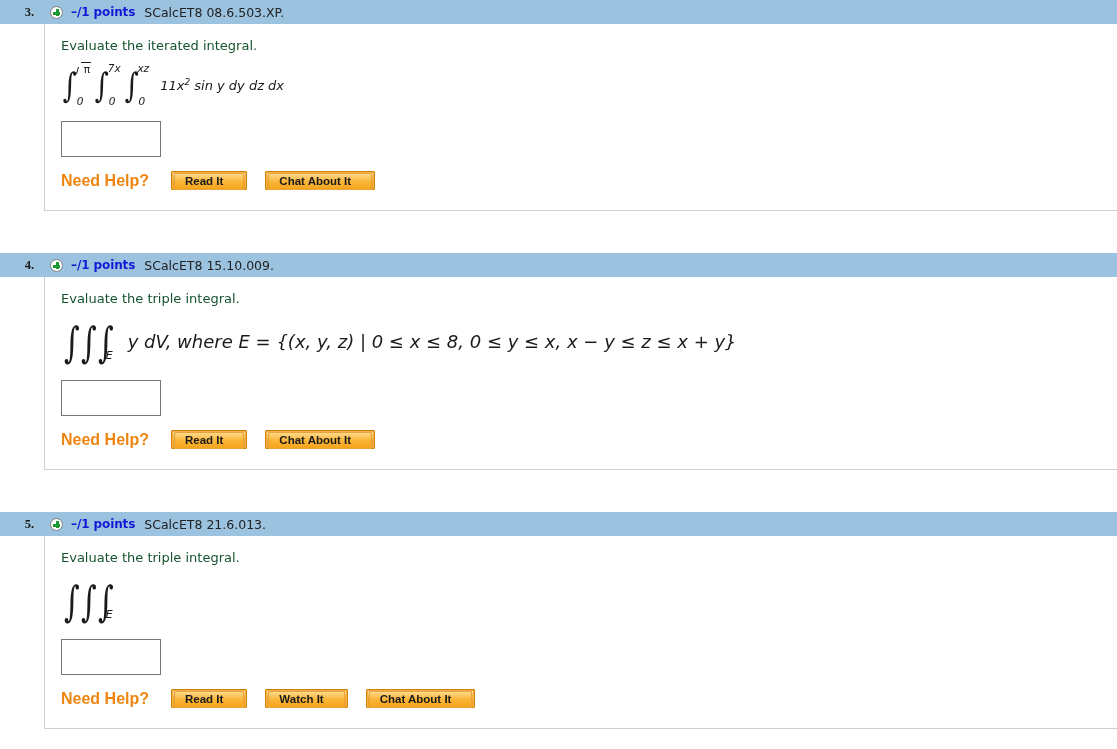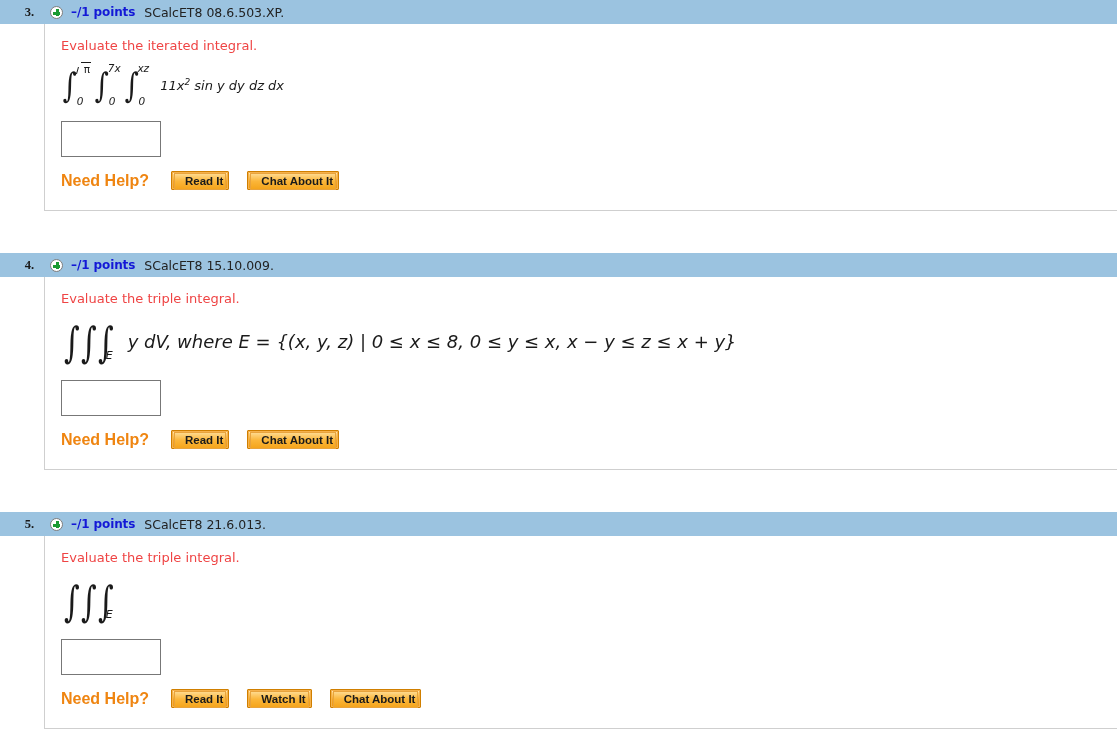--- a/index.html
+++ b/index.html
@@ -82,21 +82,21 @@
     margin-left: 44px;
     padding: 0;
     background: #fff;
     position: relative;
   }
 
   .q-prompt {
     margin: 0;
     padding: 14px 0 0 16px;
     font-size: 13px;
-    color: #ef4444;
+    color: #14532d;
   }
 
   
   .math-row {
     padding-left: 16px;
     display: flex;
     align-items: center;
     font-size: 13px;
     white-space: nowrap;
   }
@@ -227,21 +227,21 @@
     border: 1px solid #d07f00;
     background: linear-gradient(to bottom, #ffffff 0%, #ffd37a 14%, #f5a623 55%, #f09a10 100%);
     padding: 1px 2px;
     margin-right: 10px;
     cursor: pointer;
     border-radius: 1px;
     box-shadow: 0 0 0 1px #f5b14c inset;
   }
   .help-btn-inner {
     border: 1px solid #e8a33d;
-    padding: 1px 2px 2px 10px;
+    padding: 1px 20px 2px 10px;
     font-size: 11.5px;
     font-weight: bold;
     font-family: "Liberation Sans", sans-serif;
     color: #1a1a1a;
     text-align: center;
     min-width: 70px;
     background: linear-gradient(to bottom, #ffd98c 0%, #fbb63a 48%, #f5a51c 100%);
   }
   .help-btn.wide .help-btn-inner { min-width: 84px; }
 

